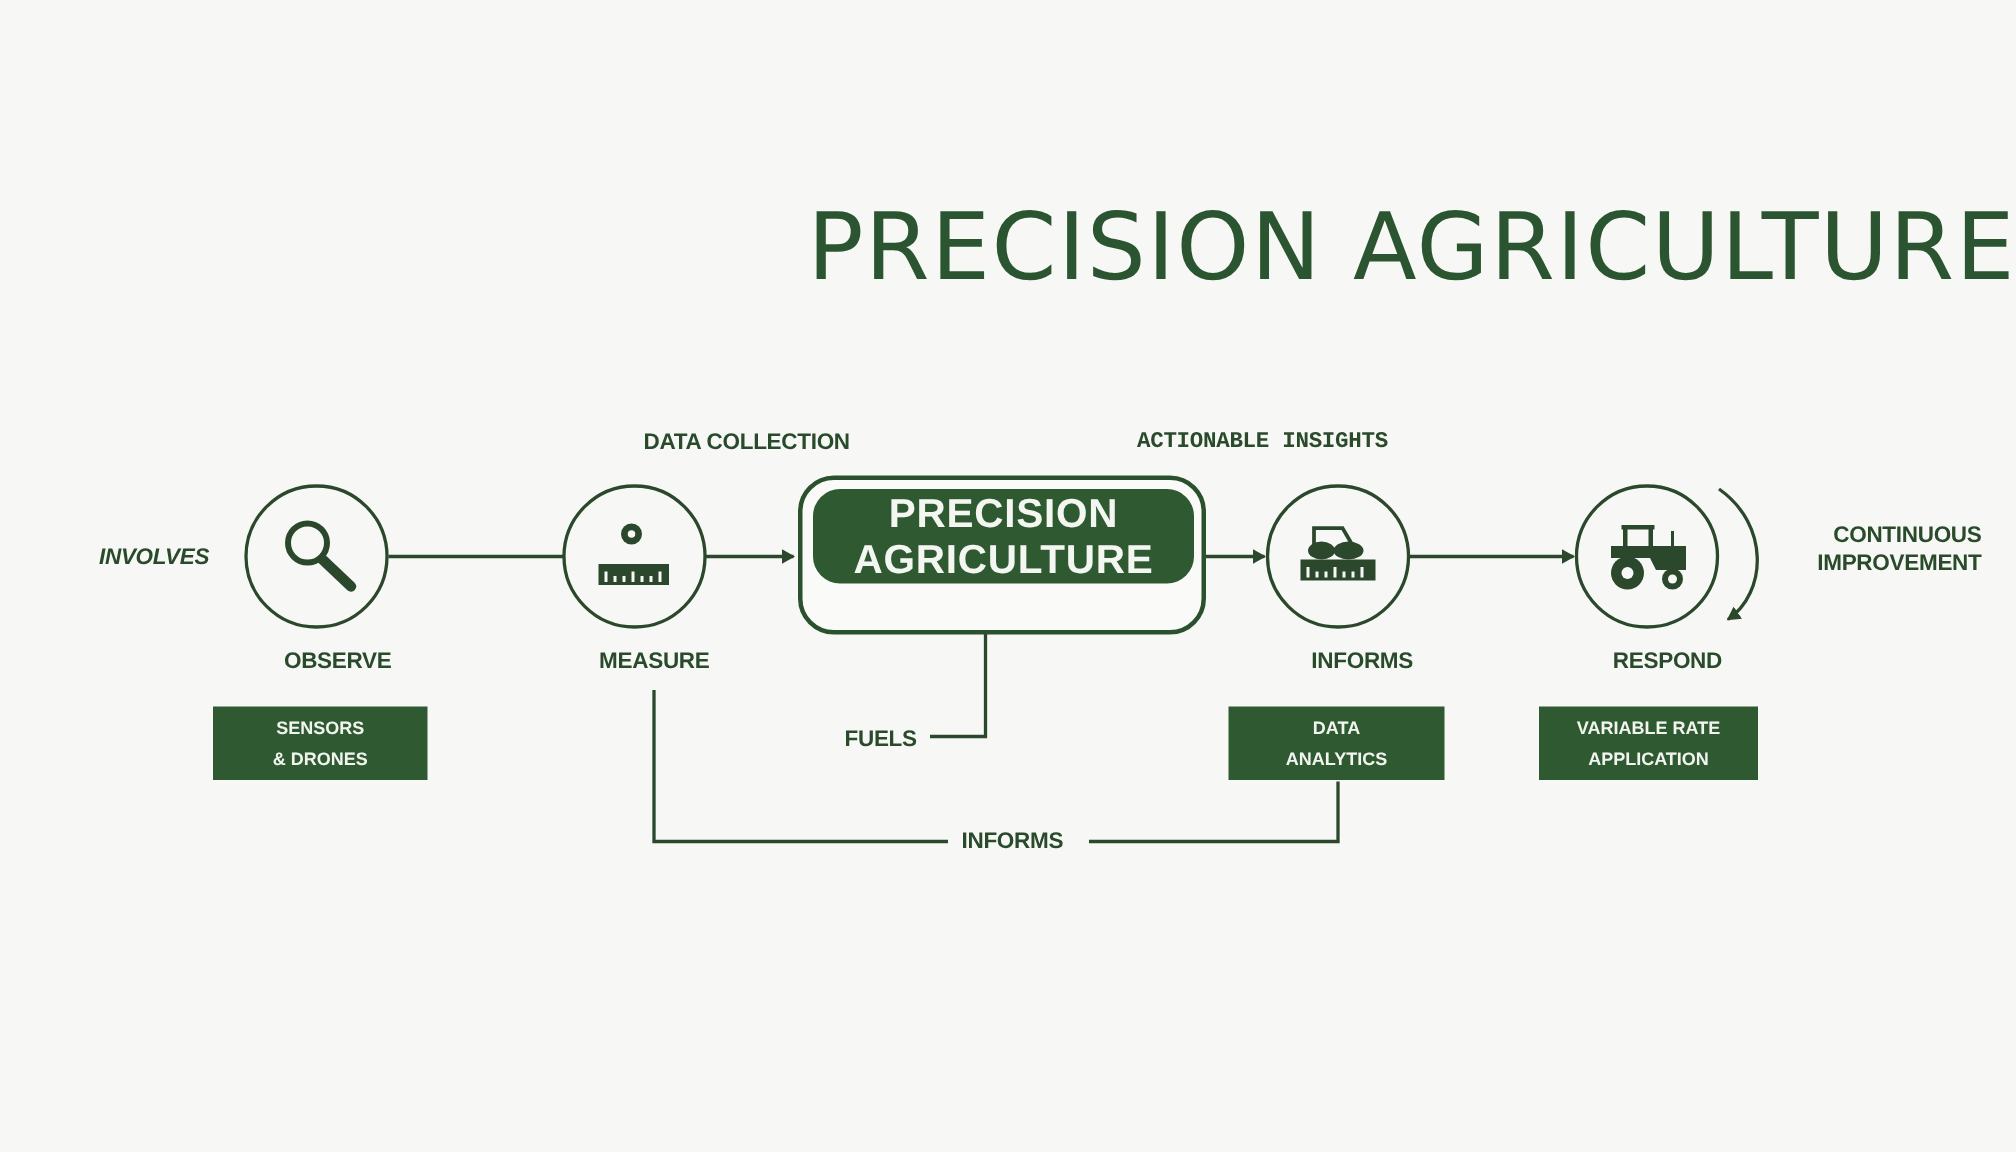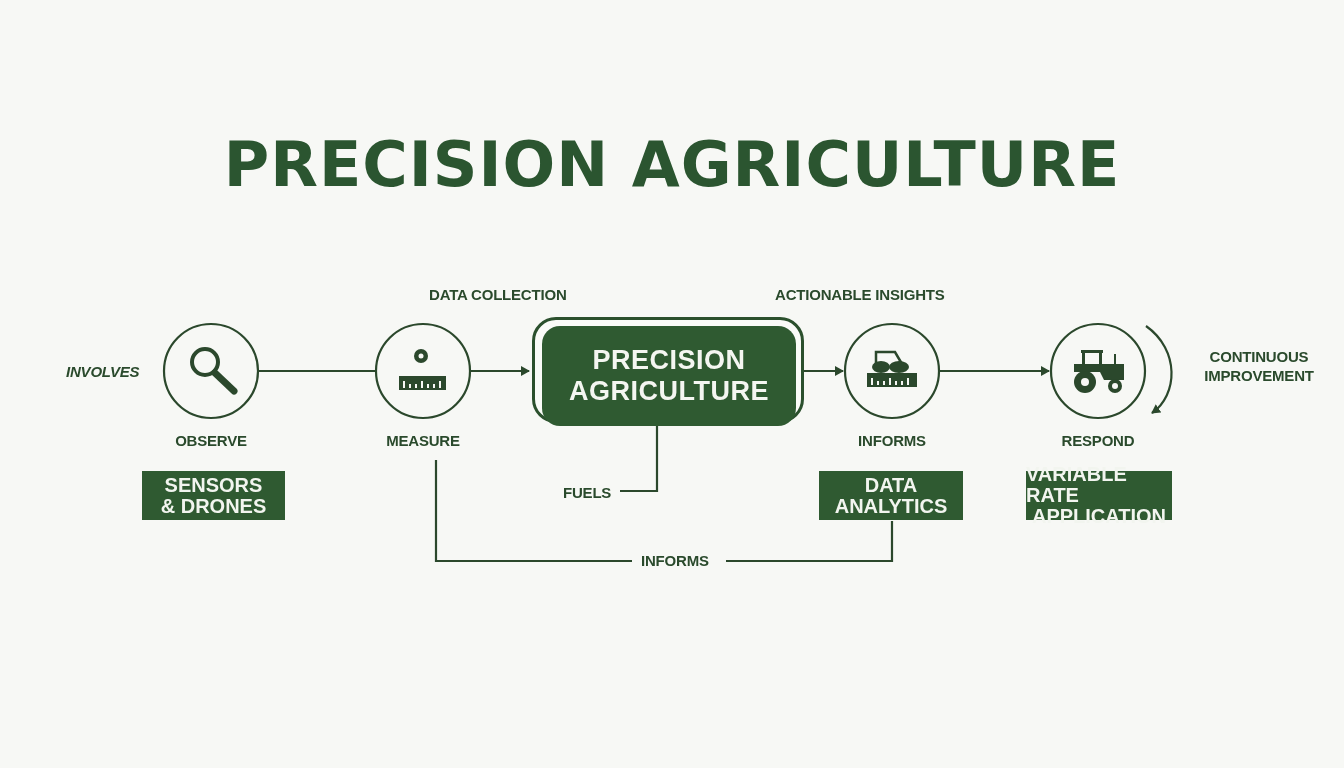--- a/index.html
+++ b/index.html
@@ -2,34 +2,34 @@
 <html><head>
 <meta charset="utf-8">
 <style>
   html, body { margin:0; padding:0; }
   body {
     width:1344px; height:768px; background:#f7f8f5; position:relative; overflow:hidden;
     font-family:"Liberation Sans", "DejaVu Sans", sans-serif; color:#244a27;
   }
   .abs { position:absolute; }
   .title {
-    left:0; width:1344px; top:128px; text-align:center;
-    font-size:62px; font-weight:bold; letter-spacing:1px; color:#2b5530;
+    left:0; width:1344px; top:128px; text-align:right;
+    font-size:62px; font-weight:normal; letter-spacing:1px; color:#2b5530;
     font-family:"DejaVu Sans", sans-serif;
   }
-  .lbl { font-size:15px; font-weight:bold; color:#2a4a2c; white-space:nowrap; text-align:center; letter-spacing:-0.2px; }
+  .lbl { font-size:15px; font-weight:bold; color:#2a4a2c; white-space:nowrap; text-align:right; letter-spacing:-0.2px; }
   .box {
-    background:#2f5a31; color:#f2f5ef; font-weight:bold; font-size:20px; line-height:21px;
-    display:flex; align-items:center; justify-content:center; text-align:left; flex-direction:column;
+    background:#2f5a31; color:#f2f5ef; font-weight:bold; font-size:12px; line-height:21px;
+    display:flex; align-items:center; justify-content:center; text-align:right; flex-direction:column;
   }
   .center-outer {
     left:532px; top:317px; width:266px; height:100px; border:3px solid #2b502d; border-radius:24px; background:#fafbf8;
   }
   .center-inner {
-    left:542px; top:326px; width:254px; height:100px; border-radius:18px; background:#2f5a31;
+    left:542px; top:326px; width:254px; height:63px; border-radius:18px; background:#2f5a31;
     color:#f4f6f1; font-weight:bold; font-size:27px; line-height:31px;
     display:flex; flex-direction:column; align-items:center; justify-content:center; letter-spacing:0.5px;
   }
   svg.wires { position:absolute; left:0; top:0; }
 </style>
 </head>
 <body>
 
 <div class="abs title">PRECISION AGRICULTURE</div>
 
@@ -112,21 +112,21 @@
 </svg>
 
 <div class="abs center-outer"></div>
 <div class="abs center-inner">
   <span>PRECISION</span>
   <span>AGRICULTURE</span>
 </div>
 
 <div class="abs lbl" style="left:66px; top:363px;font-style:italic;">INVOLVES</div>
 <div class="abs lbl" style="left:429px; top:286px;">DATA COLLECTION</div>
-<div class="abs lbl" style="left:775px; top:286px;">ACTIONABLE INSIGHTS</div>
+<div class="abs lbl" style="left:758px; top:286px;font-family:Liberation Mono, monospace;">ACTIONABLE INSIGHTS</div>
 <div class="abs lbl" style="left:1182px; top:347px; width:124px; line-height:19px;margin-left:15px;">
   <div>CONTINUOUS</div>
   <div>IMPROVEMENT</div>
 </div>
 <div class="abs lbl" style="left:563px; top:484px;">FUELS</div>
 <div class="abs lbl" style="left:641px; top:552px;">INFORMS</div>
 
 <div class="abs lbl" style="left:161px; top:432px; width:100px;">OBSERVE</div>
 <div class="abs lbl" style="left:373px; top:432px; width:100px;">MEASURE</div>
 <div class="abs lbl" style="left:842px; top:432px; width:100px;">INFORMS</div>

